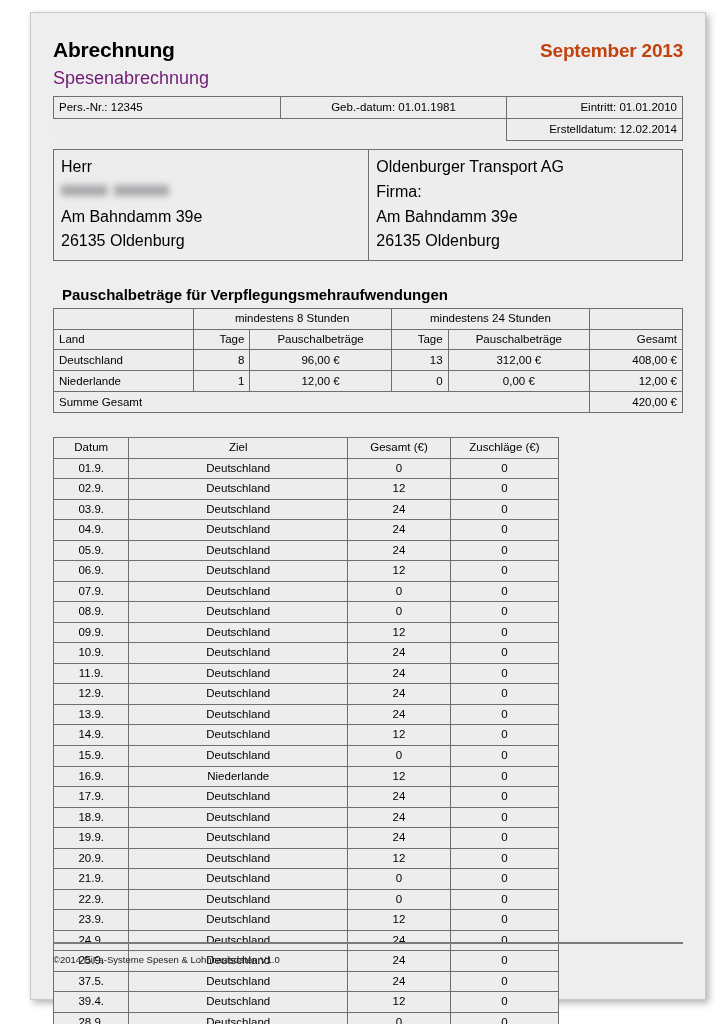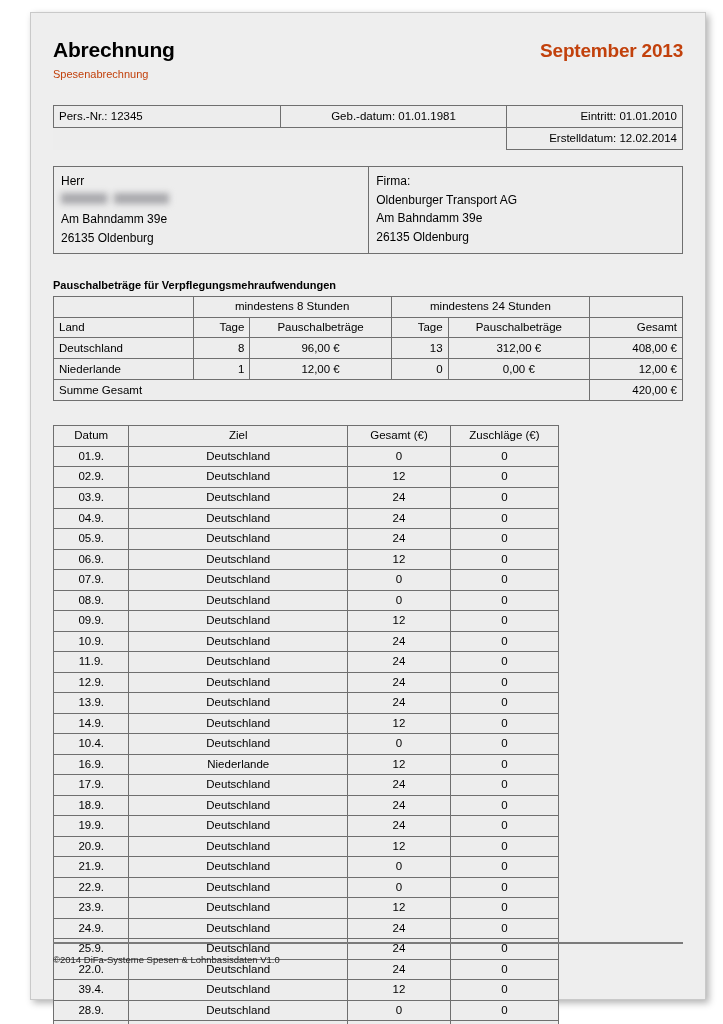--- a/index.html
+++ b/index.html
@@ -54,24 +54,24 @@
     line-height: 1.05;
   }
   .doc-period {
     font-size: 19px;
     font-weight: bold;
     color: #c2410c;
     letter-spacing: -0.2px;
     line-height: 1.05;
   }
   .doc-subtitle {
-    font-size: 11px;
-    color: #c2410c;
+    font-size: 18px;
+    color: #701a75;
     margin-top: 7px;
-    margin-bottom: 25px;
+    margin-bottom: 7px;
   }
 
   
   .gtable {
     border-collapse: collapse;
     width: 100%;
     font-size: 11.5px;
     color: #000;
     background: #ededed;
   }
@@ -92,26 +92,25 @@
   
   #identity-strip { width: 100%; }
   #identity-strip td { height: 17px; }
   .id-cell-pers { width: 216px; }
   .id-cell-geb  { width: 215px; text-align: center; }
   .id-cell-right{ text-align: right; }
 
   
   #address-row {
     display: flex;
-    margin-top: 16px;
+    margin-top: 8px;
     border: 1px solid #6f6f6f;
     background: #ededed;
-    font-size: 12px;
+    font-size: 16px;
     line-height: 1.55;
-    justify-content: flex-end;
   }
   .addr-box {
     padding: 5px 7px 6px 7px;
     box-sizing: border-box;
   }
   .addr-box.left  { width: 50.2%; border-right: 1px solid #6f6f6f; }
   .addr-box.right { width: 49.8%; }
   .addr-line { white-space: nowrap; }
   .redacted {
     display: inline-block;
@@ -123,24 +122,25 @@
         rgba(150,150,155,0.78) 0%, rgba(150,150,155,0.78) 42%,
         rgba(238,238,238,0) 44%, rgba(238,238,238,0) 48%,
         rgba(150,150,155,0.78) 50%, rgba(150,150,155,0.78) 100%);
     width: 108px;
     overflow: hidden;
     text-indent: -999px;
   }
 
   
   .section-heading {
-    font-size: 11px;
+    font-size: 15px;
     font-weight: bold;
     margin-top: 25px;
     margin-bottom: 5px;
+    margin-left: 9px;
   }
 
   
   #summary-table td { height: 16px; }
   .col-land   { width: 160px; }
   .col-tage   { width: 56px;  }
   .col-pausch { width: 152px; }
   .col-gesamt { width: 100px; }
 
   
@@ -199,22 +199,22 @@
       <div id="address-row">
         <div class="addr-box left">
           <div class="addr-line">Herr</div>
           <div class="addr-line">
             <span class="redacted">&nbsp;</span>
           </div>
           <div class="addr-line">Am Bahndamm 39e</div>
           <div class="addr-line">26135 Oldenburg</div>
         </div>
         <div class="addr-box right">
+          <div class="addr-line">Oldenburger Transport AG</div>
           <div class="addr-line">Firma:</div>
-          <div class="addr-line">Oldenburger Transport AG</div>
           <div class="addr-line">Am Bahndamm 39e</div>
           <div class="addr-line">26135 Oldenburg</div>
         </div>
       </div>
 
       <div class="section-heading">Pauschalbeträge für Verpflegungsmehraufwendungen</div>
 
       <table id="summary-table" class="gtable">
         <thead>
           <tr>
@@ -347,21 +347,21 @@
                 <td class="c">24</td>
                 <td class="c">0</td>
               </tr>
               <tr>
                 <td class="c">14.9.</td>
                 <td class="c">Deutschland</td>
                 <td class="c">12</td>
                 <td class="c">0</td>
               </tr>
               <tr>
-                <td class="c">10.4.</td>
+                <td class="c">15.9.</td>
                 <td class="c">Deutschland</td>
                 <td class="c">0</td>
                 <td class="c">0</td>
               </tr>
               <tr>
                 <td class="c">16.9.</td>
                 <td class="c">Niederlande</td>
                 <td class="c">12</td>
                 <td class="c">0</td>
               </tr>
@@ -413,21 +413,21 @@
                 <td class="c">24</td>
                 <td class="c">0</td>
               </tr>
               <tr>
                 <td class="c">25.9.</td>
                 <td class="c">Deutschland</td>
                 <td class="c">24</td>
                 <td class="c">0</td>
               </tr>
               <tr>
-                <td class="c">22.0.</td>
+                <td class="c">37.5.</td>
                 <td class="c">Deutschland</td>
                 <td class="c">24</td>
                 <td class="c">0</td>
               </tr>
               <tr>
                 <td class="c">39.4.</td>
                 <td class="c">Deutschland</td>
                 <td class="c">12</td>
                 <td class="c">0</td>
               </tr>

